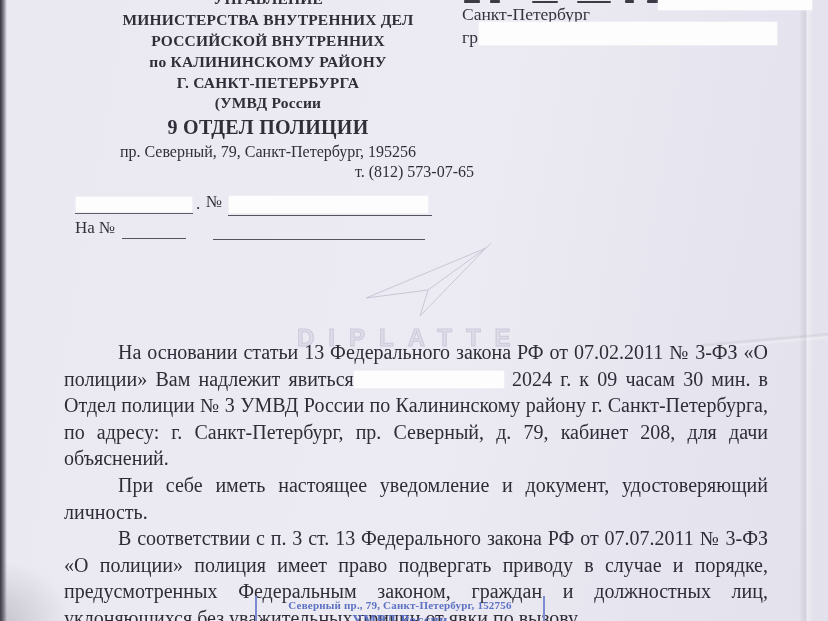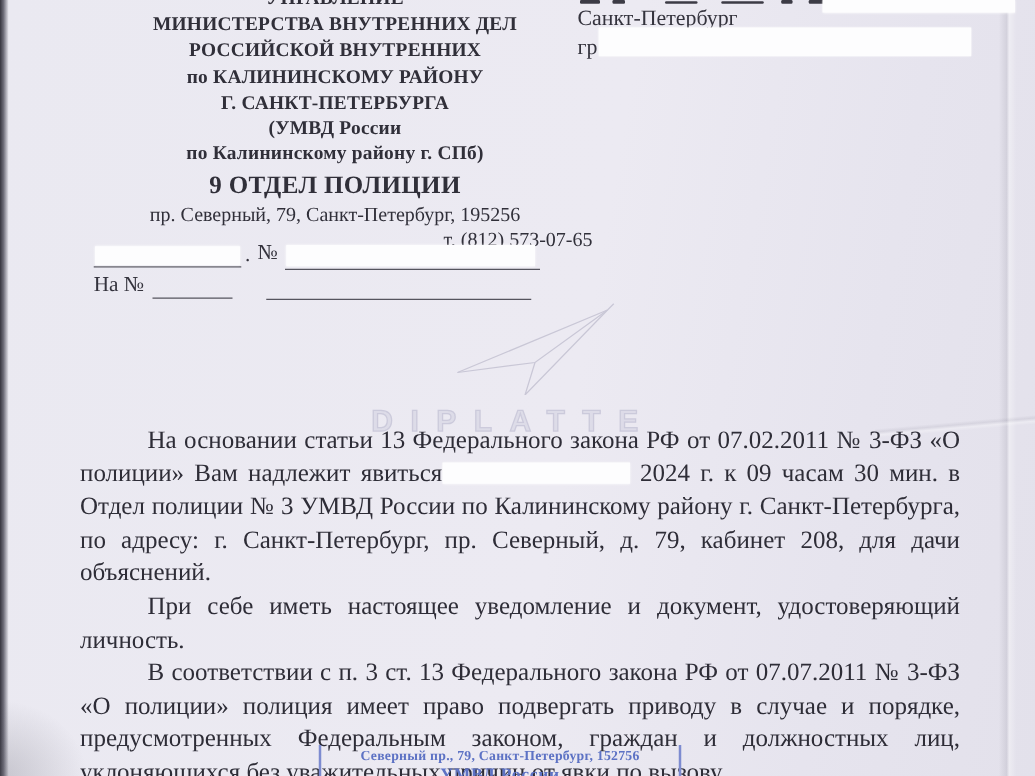--- a/index.html
+++ b/index.html
@@ -87,21 +87,20 @@
 
   <div class="wm-text">DIPLATTE</div>
 
   <div class="hdr-left">
     <div class="hdr-line">УПРАВЛЕНИЕ</div>
     <div class="hdr-line">МИНИСТЕРСТВА ВНУТРЕННИХ ДЕЛ</div>
     <div class="hdr-line">РОССИЙСКОЙ ВНУТРЕННИХ</div>
     <div class="hdr-line">по КАЛИНИНСКОМУ РАЙОНУ</div>
     <div class="hdr-line">Г. САНКТ-ПЕТЕРБУРГА</div>
     <div class="hdr-line l5">(УМВД России</div>
-    <div class="hdr-line">по Калининскому району г. СПб)</div>
     <div class="hdr-dept">9 ОТДЕЛ ПОЛИЦИИ</div>
     <div class="hdr-addr">пр. Северный, 79, Санкт-Петербург, 195256</div>
     <div class="hdr-phone">т. (812) 573-07-65</div>
   </div>
 
   <div class="hdr-right">
     <span class="remnant" style="left:2px;top:0;width:16px;height:3px;"></span>
     <span class="remnant" style="left:28px;top:0;width:10px;height:3px;"></span>
     <span class="remnant" style="left:70px;top:1px;width:26px;height:2px;"></span>
     <span class="remnant" style="left:115px;top:1px;width:34px;height:2px;"></span>

